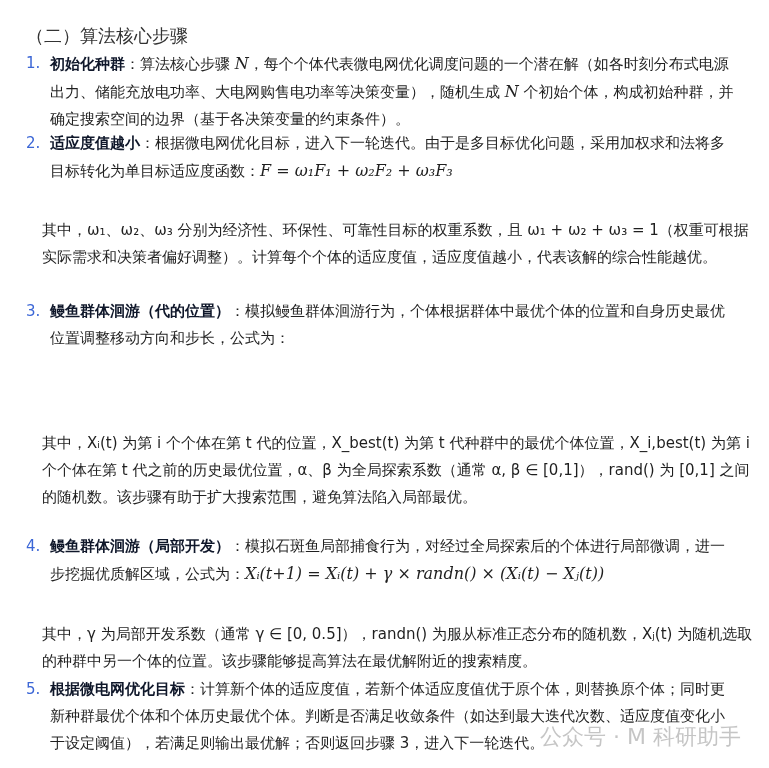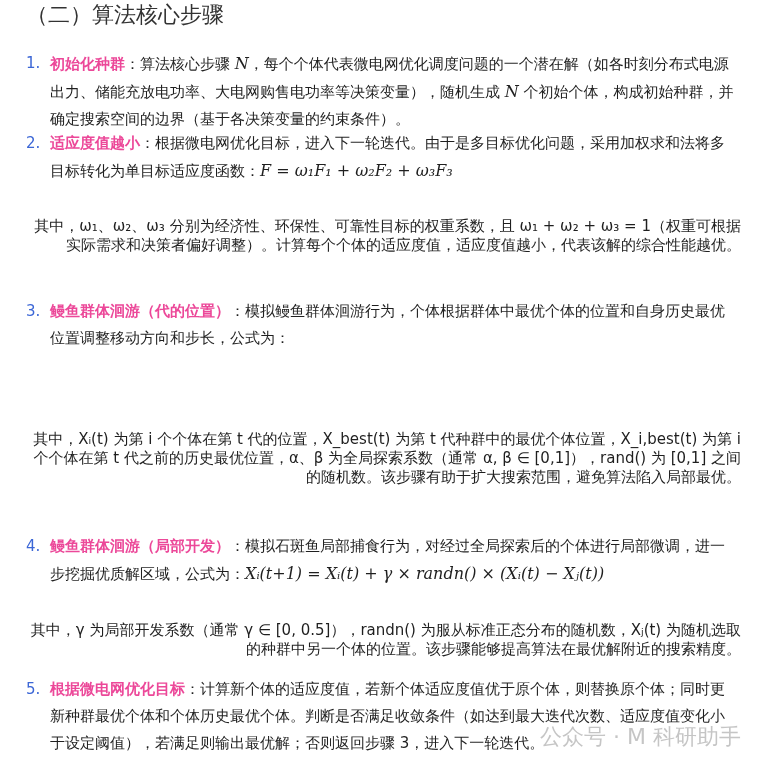--- a/index.html
+++ b/index.html
@@ -1,24 +1,24 @@
 <!DOCTYPE html>
 <html><head>
 <meta charset="utf-8">
 <style>
   html, body { margin: 0; padding: 0; background: #ffffff; }
   body { width: 769px; height: 768px; overflow: hidden; position: relative;
          font-family: "DejaVu Sans", "Liberation Sans", sans-serif; color: #1f1f1f; font-size: 15px; }
   .page { position: absolute; left: 0; top: 0; width: 769px; }
-  .h { position: absolute; left: 26px; top: 0; font-size: 22px; color: #333; }
+  .h { position: absolute; left: 26px; top: 24px; font-size: 18px; color: #333; }
   .item { position: absolute; left: 26px; width: 710px; line-height: 27px; }
   .item .num { position: absolute; left: 0; top: 0; color: #3b66d6; }
   .item .body { margin-left: 24px; }
-  .item b { font-weight: bold; color: #ec4899; }
-  .para { position: absolute; left: 26px; width: 715px; line-height: 19px; text-align: right; }
+  .item b { font-weight: bold; color: #0f172a; }
+  .para { position: absolute; left: 42px; width: 715px; line-height: 27px; }
   .math { font-family: "DejaVu Serif", "Liberation Serif", serif; font-style: italic; font-size: 16px; }
   .wm { position: absolute; left: 540px; top: 722px; color: rgba(150,150,150,0.55); font-size: 22px; }
 </style>
 </head>
 <body>
 
 <div class="page">
   <div class="h">（二）算法核心步骤</div>
 
   <div class="item" style="top:50px">

